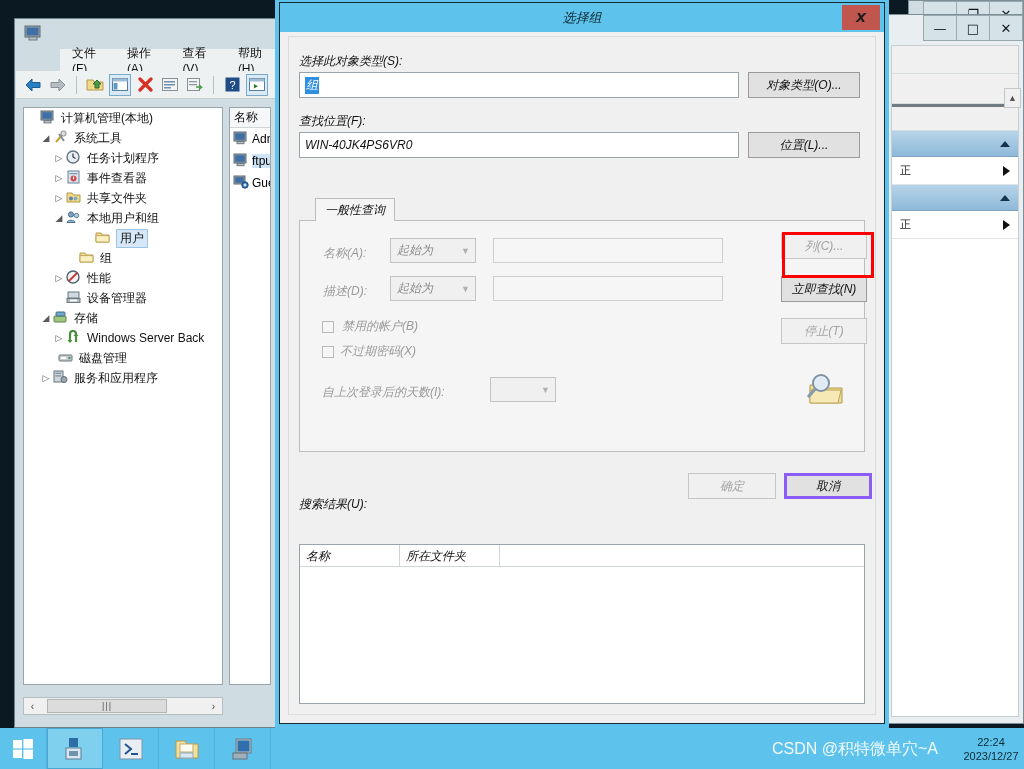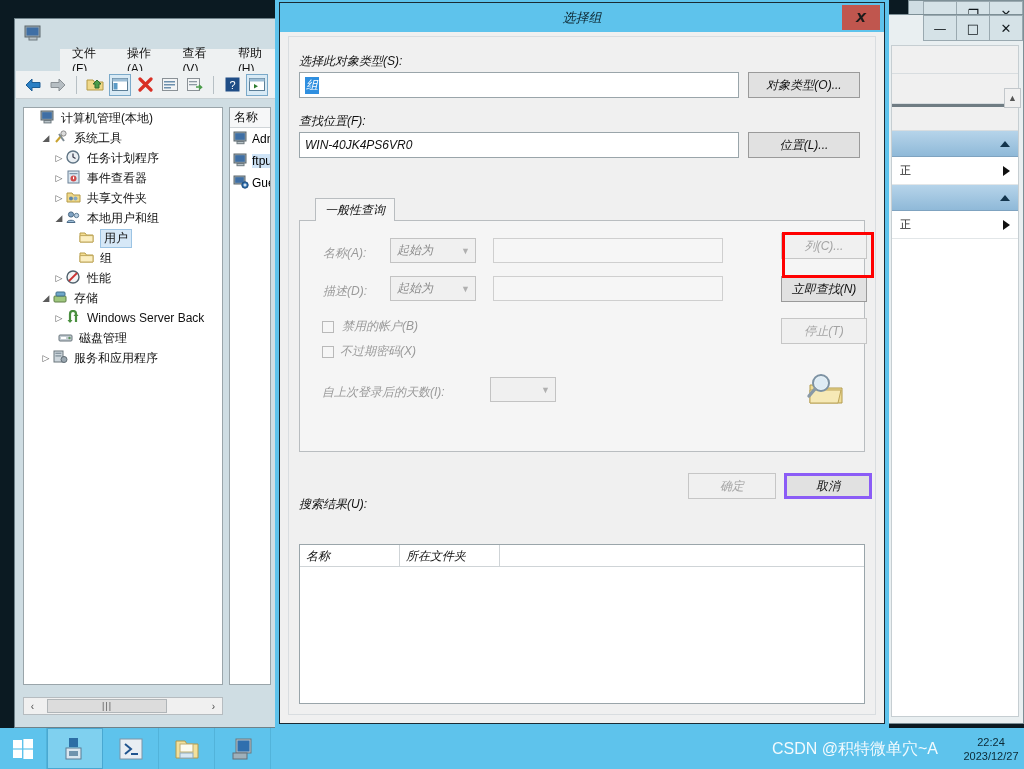--- a/index.html
+++ b/index.html
@@ -348,21 +348,21 @@
         </div>
         <div class="tnode" style="padding-left: 28px;">
           <span class="exp">◢</span>
           <span class="ti"><svg width="16" height="14" viewBox="0 0 16 14">
               <circle cx="5" cy="4.5" r="2.6" fill="#7fa2c2" stroke="#4b6a86"></circle>
               <path d="M1 12.5 c0-3 8-3 8 0 Z" fill="#9fc0da" stroke="#4b6a86"></path>
               <circle cx="10.5" cy="5.5" r="2.2" fill="#b9cfe2" stroke="#5d7b94"></circle>
             </svg></span>
           <span class="lbl">本地用户和组</span>
         </div>
-        <div class="tnode sel" style="padding-left: 41px; font-family: Liberation Serif, serif;">
+        <div class="tnode sel" style="padding-left: 57px; font-family: Liberation Serif, serif;">
           <span class="exp"></span>
           <span class="ti"><svg width="16" height="14" viewBox="0 0 16 14">
               <path d="M1 3 h5 l1.5 2 H14 v7 H1 Z" fill="#f4dd92" stroke="#b79d49"></path>
               <path d="M1 5.6 h13 v6.4 H1 Z" fill="#fbeec0" stroke="#c1a85c"></path>
             </svg></span>
           <span class="lbl">用户</span>
         </div>
         <div class="tnode" style="padding-left: 41px;">
           <span class="exp"></span>
           <span class="ti"><svg width="16" height="14" viewBox="0 0 16 14">
@@ -371,20 +371,29 @@
             </svg></span>
           <span class="lbl">组</span>
         </div>
         <div class="tnode" style="padding-left: 28px;">
           <span class="exp">▷</span>
           <span class="ti"><svg width="16" height="14" viewBox="0 0 16 14">
               <circle cx="7" cy="7" r="6" fill="#f3f4f5" stroke="#50616d" stroke-width="1.4"></circle>
               <path d="M3 11 L11 3" stroke="#c33" stroke-width="1.8"></path>
             </svg></span>
           <span class="lbl">性能</span>
+        </div>
+        <div class="tnode" style="padding-left: 28px;">
+          <span class="exp"></span>
+          <span class="ti"><svg width="16" height="14" viewBox="0 0 16 14">
+              <rect x="2" y="2" width="11" height="6" fill="#cfd8de" stroke="#6d7a82"></rect>
+              <rect x="1" y="8.5" width="13" height="4" fill="#aeb9c0" stroke="#6d7a82"></rect>
+              <rect x="4" y="9.6" width="7" height="1.8" fill="#fff"></rect>
+            </svg></span>
+          <span class="lbl">设备管理器</span>
         </div>
         <div class="tnode" style="padding-left: 15px;">
           <span class="exp">◢</span>
           <span class="ti"><svg width="16" height="14" viewBox="0 0 16 14">
               <rect x="1" y="6" width="12" height="6" fill="#9fc77e" stroke="#5e7f46" rx="1"></rect>
               <rect x="3" y="2" width="9" height="4" fill="#6fa7c9" stroke="#43708d" rx="1"></rect>
             </svg></span>
           <span class="lbl">存储</span>
         </div>
         <div class="tnode" style="padding-left: 28px;">

